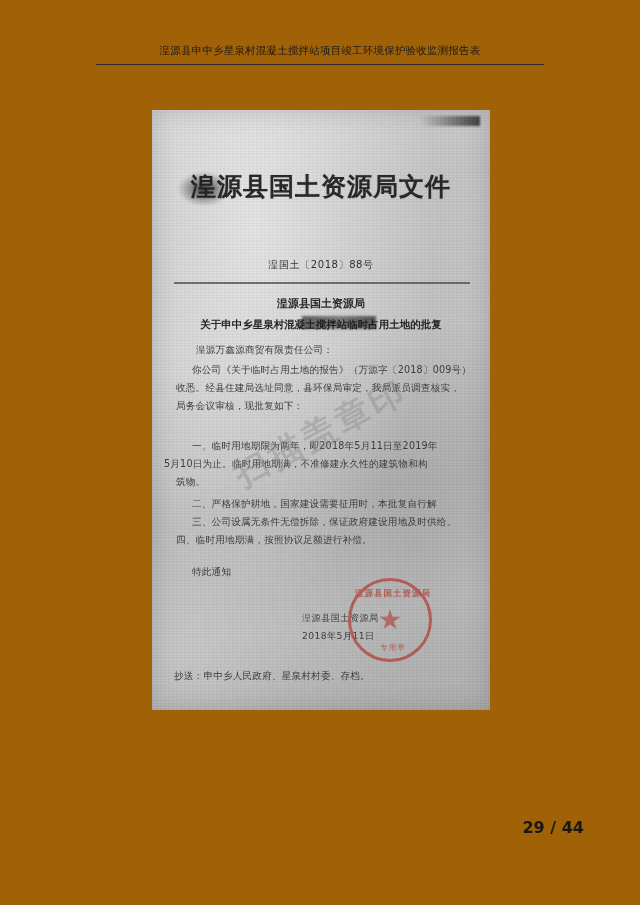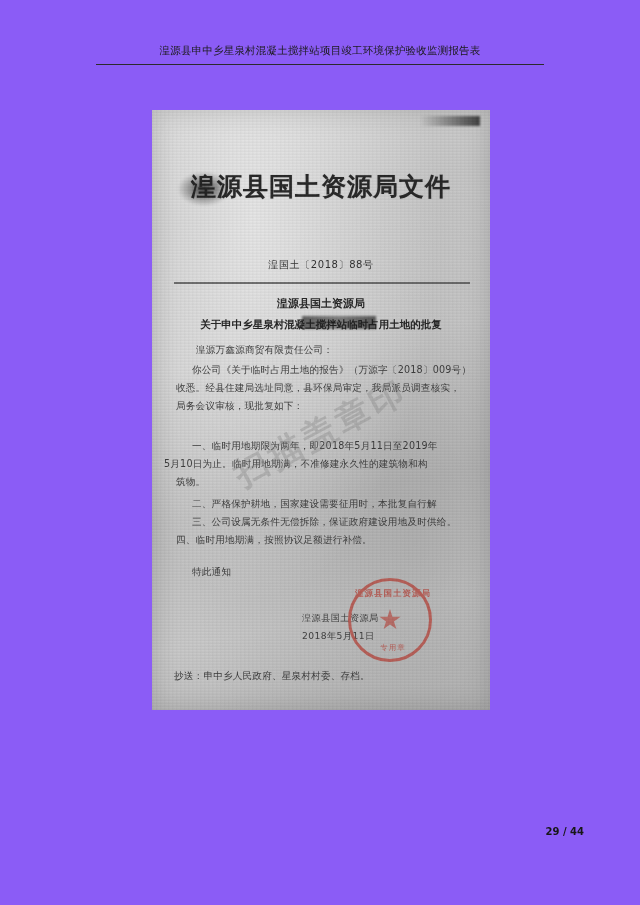--- a/index.html
+++ b/index.html
@@ -12,21 +12,21 @@
     height: 905px;
     font-family: "Liberation Sans", sans-serif;
     position: relative;
     overflow: hidden;
   }
   .page {
     position: absolute;
     left: 0; top: 0;
     width: 640px;
     height: 905px;
-    background: #8b5cf6;
+    background: #a16207;
   }
   
   .doc-header {
     position: absolute;
     left: 0;
     top: 44px;
     width: 640px;
     text-align: center;
     font-size: 10.5px;
     color: #1a1a1a;
@@ -256,21 +256,21 @@
     transform: rotate(-28deg);
     font-family: "DejaVu Sans", sans-serif;
     letter-spacing: 4px;
     pointer-events: none;
   }
   
   .page-number {
     position: absolute;
     right: 56px;
     bottom: 68px;
-    font-size: 10px;
+    font-size: 16px;
     font-weight: bold;
     color: #171717;
     font-family: "DejaVu Sans", sans-serif;
   }
 </style>
 </head>
 <body>
 
 <div class="page">
 

